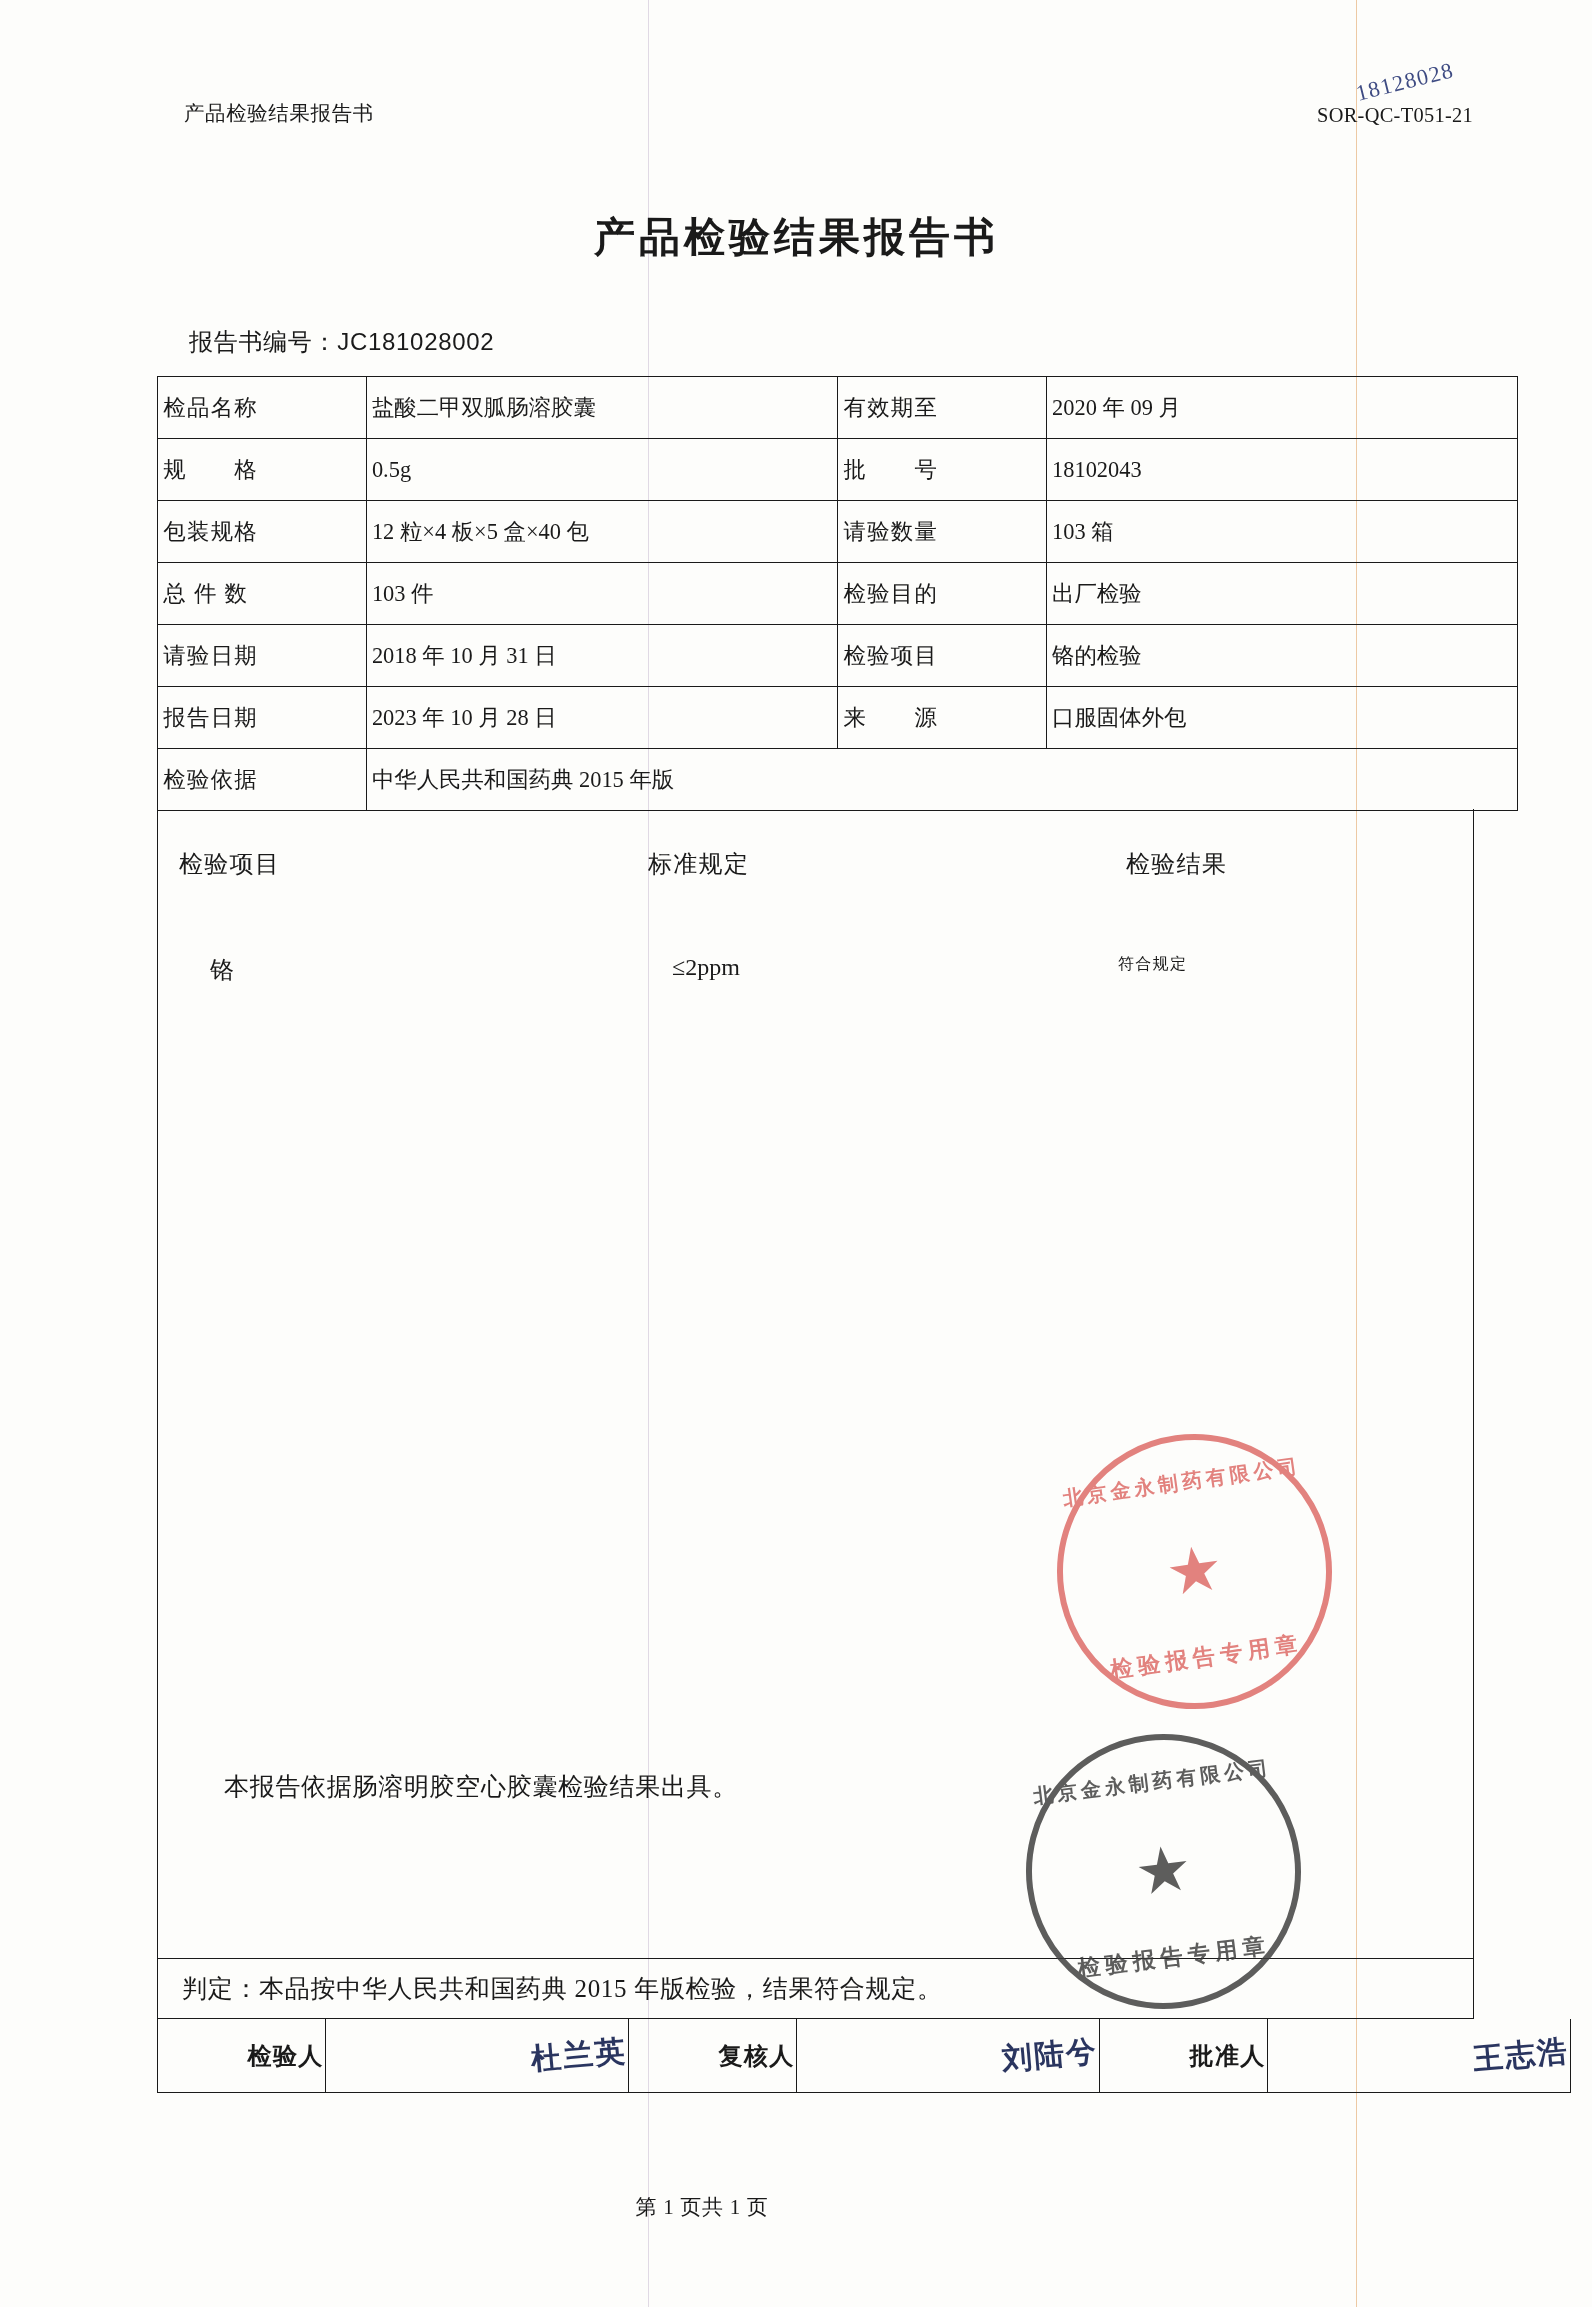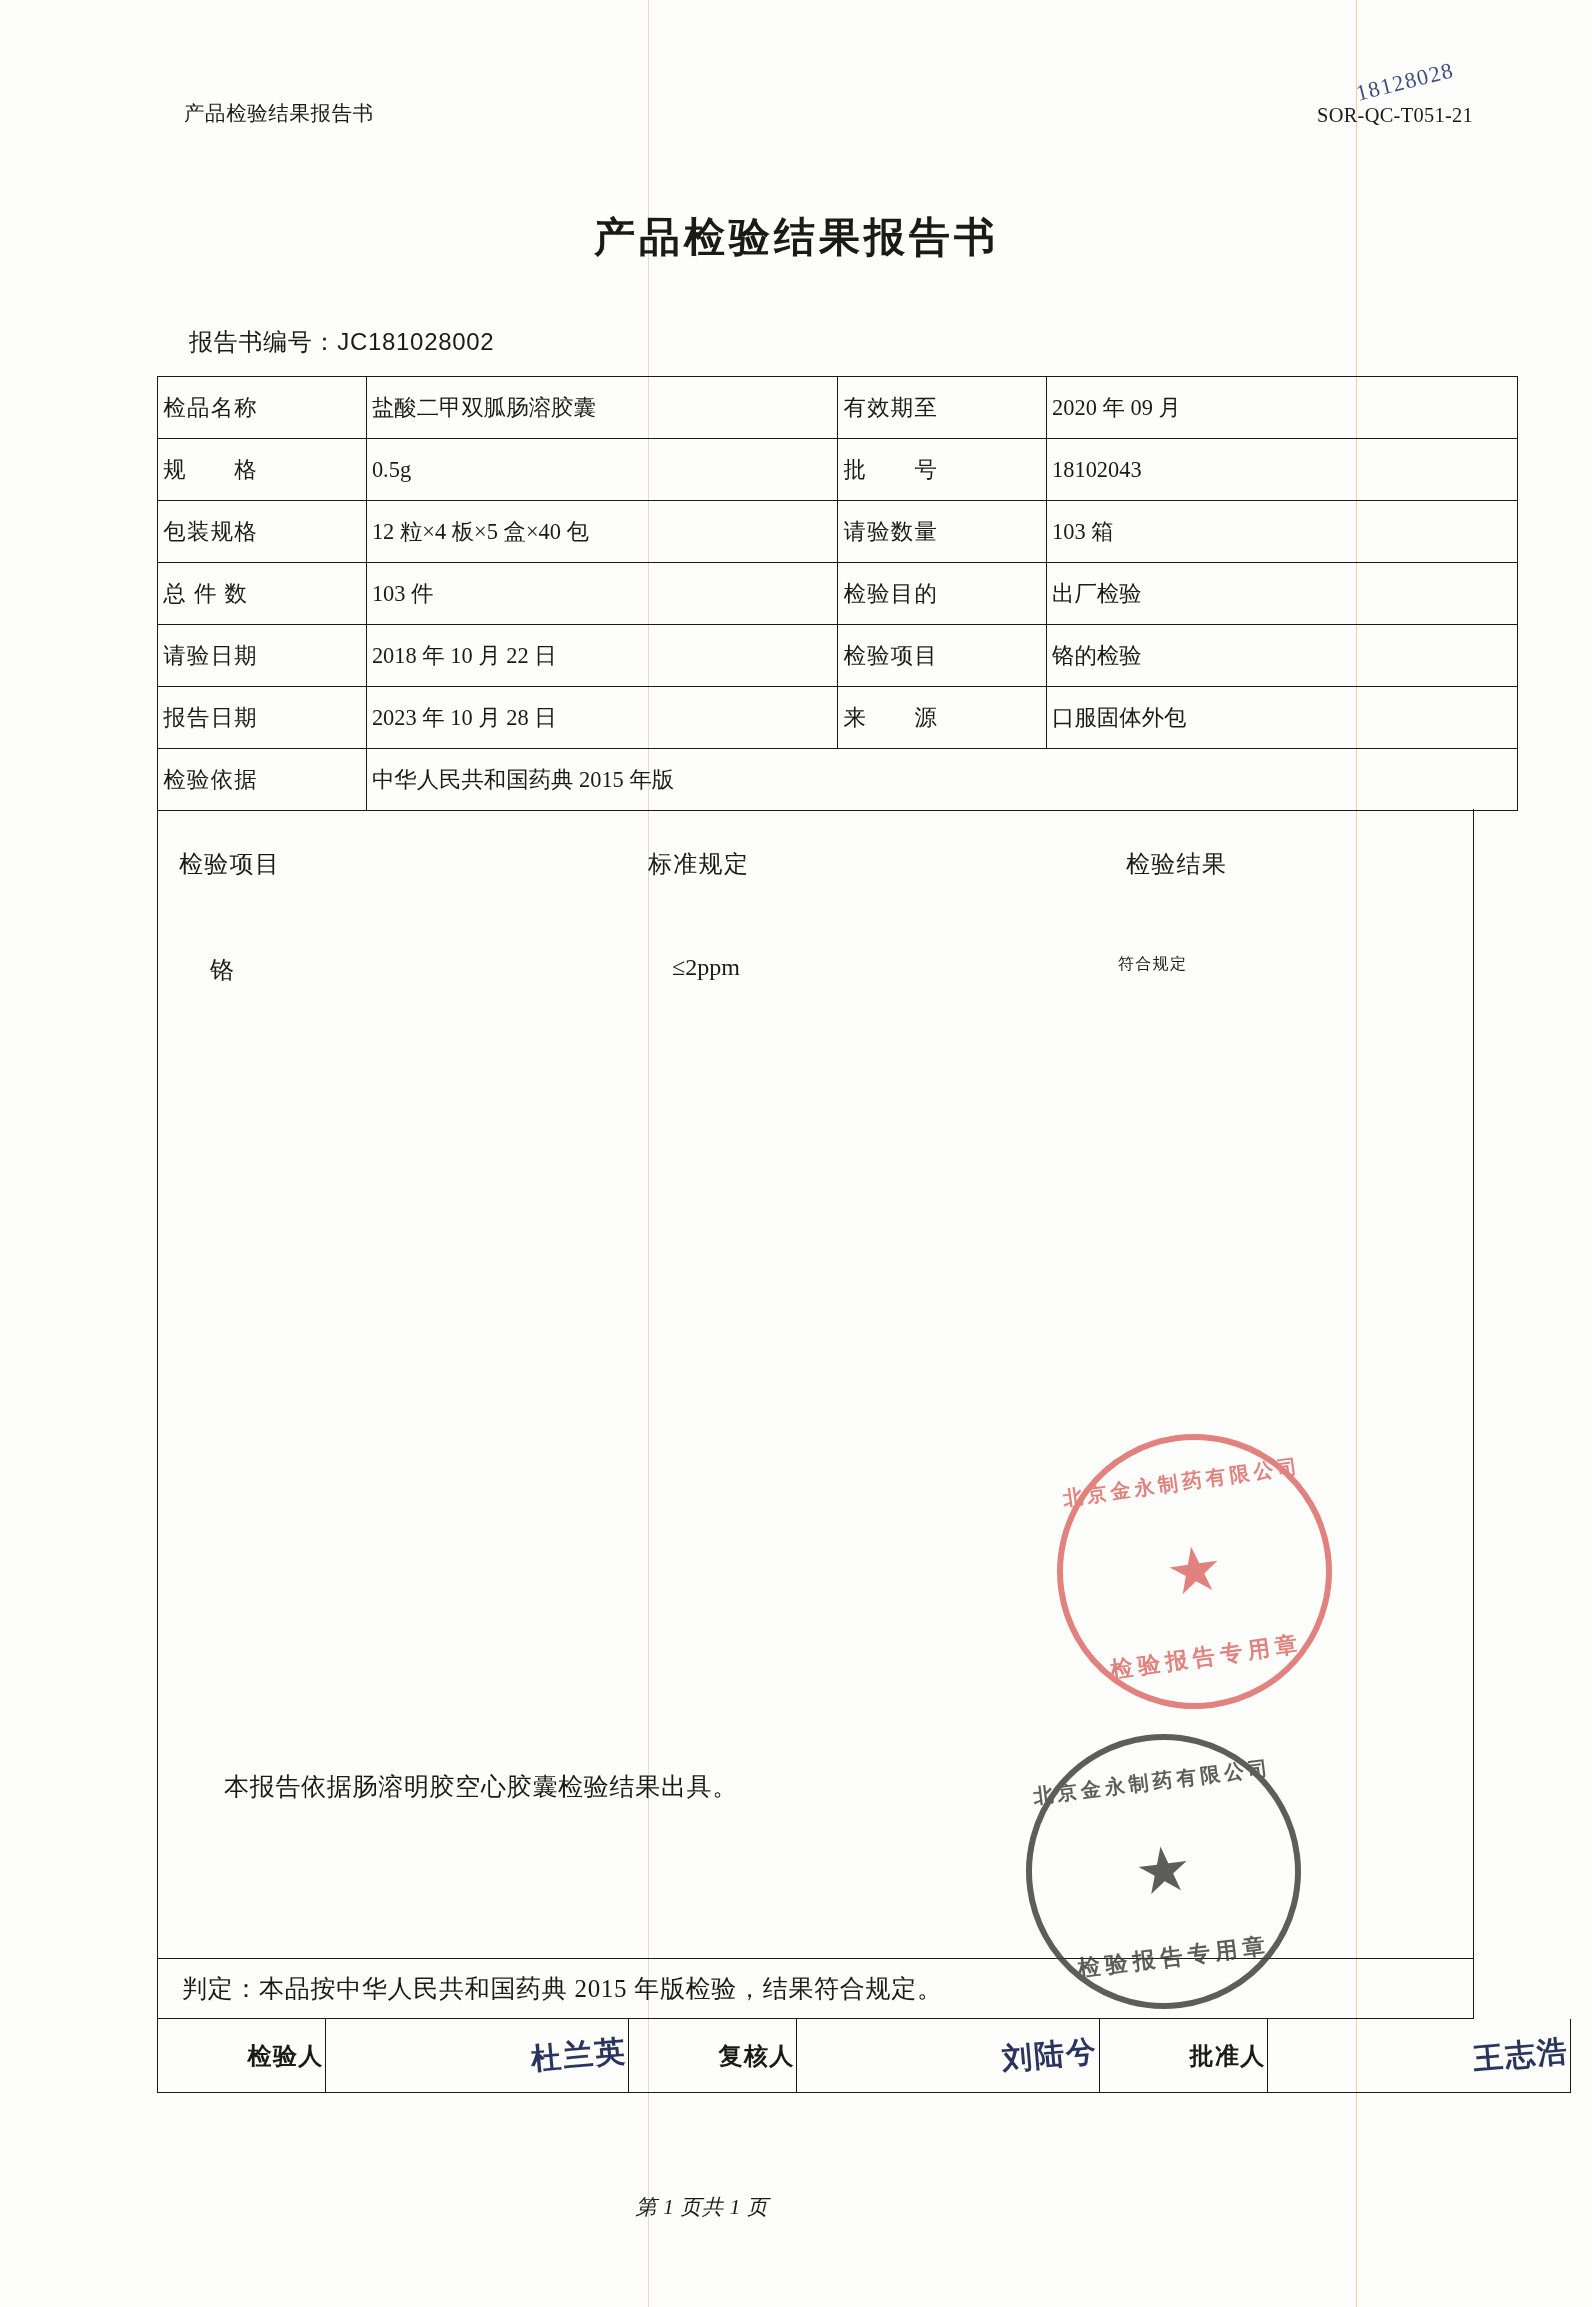--- a/index.html
+++ b/index.html
@@ -180,21 +180,20 @@
   }
 
   .footer {
     position: absolute;
     top: 2193px;
     left: 0;
     width: 1404px;
     text-align: center;
     font-size: 21px;
     letter-spacing: 0.7px;
-    font-style: italic;
   }
 
   
   .stamp {
     position: absolute;
     border-radius: 50%;
     display: flex;
     align-items: center;
     justify-content: center;
     pointer-events: none;
@@ -276,21 +275,21 @@
       <td class="val2">103 箱</td>
     </tr>
     <tr>
       <td class="lbl">总 件 数</td>
       <td class="val">103 件</td>
       <td class="lbl2">检验目的</td>
       <td class="val2">出厂检验</td>
     </tr>
     <tr>
       <td class="lbl">请验日期</td>
-      <td class="val">2018 年 10 月 22 日</td>
+      <td class="val">2018 年 10 月 31 日</td>
       <td class="lbl2">检验项目</td>
       <td class="val2">铬的检验</td>
     </tr>
     <tr>
       <td class="lbl">报告日期</td>
       <td class="val">2023 年 10 月 28 日</td>
       <td class="lbl2">来　　源</td>
       <td class="val2">口服固体外包</td>
     </tr>
     <tr>

